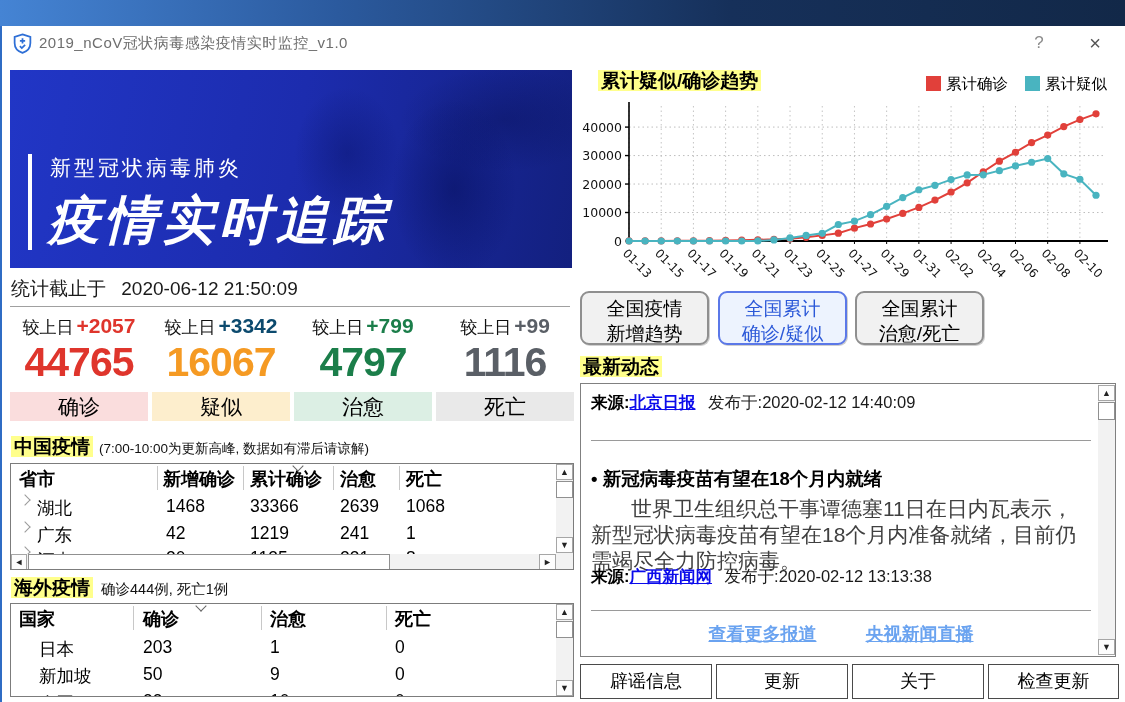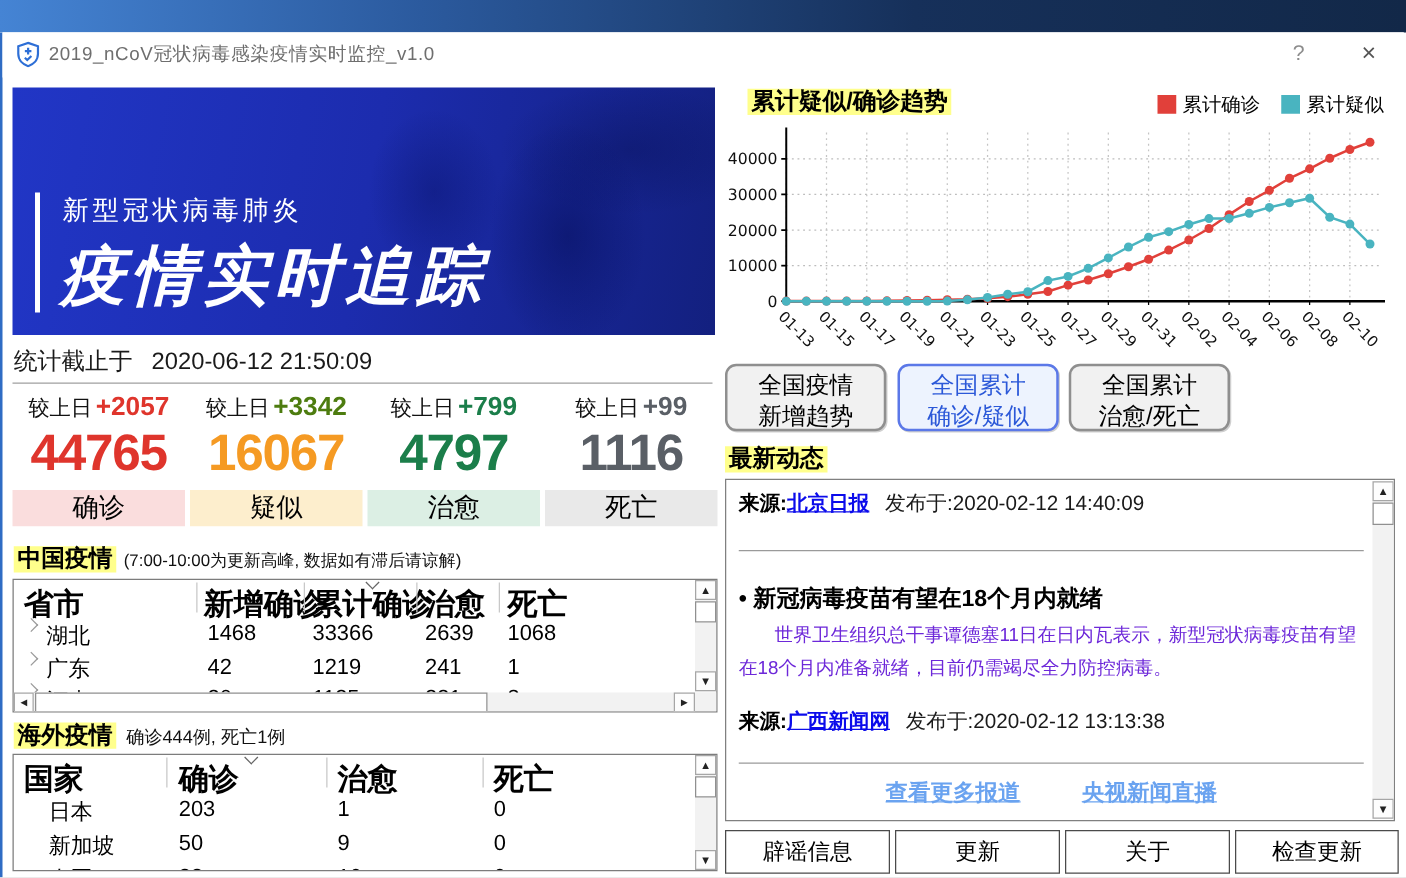--- a/index.html
+++ b/index.html
@@ -49,21 +49,21 @@
   .sec-note2{font-size:14.5px;font-weight:normal;color:#111;margin-left:8px;}
 
   .china-head{position:absolute;left:9px;top:408px;}
   .os-head{position:absolute;left:9px;top:549px;}
 
   
   .dtable{position:absolute;left:8px;width:564px;background:#fff;border:1px solid #7c7c7c;
           box-sizing:border-box;overflow:hidden;}
   .china-table{top:437px;height:107px;}
   .os-table{top:577px;height:94px;}
-  .t-head{position:absolute;left:0;top:0;width:100%;height:29px;font-weight:bold;font-size:24px;}
+  .t-head{position:absolute;left:0;top:0;width:100%;height:29px;font-weight:bold;font-size:18px;}
   .t-head .th{position:absolute;top:3px;}
   .vsep{position:absolute;top:2px;height:24px;border-left:1px solid #c8c8c8;}
   .t-row{position:absolute;left:0;width:540px;height:27px;font-size:17.5px;}
   .t-row span{position:absolute;top:3px;}
   .chev-r{position:absolute;width:7px;height:7px;border-top:1.6px solid #9a9a9a;
           border-right:1.6px solid #9a9a9a;transform:rotate(45deg);top:9px;}
   .chev-d{position:absolute;width:7px;height:7px;border-left:1.4px solid #666;
           border-bottom:1.4px solid #666;transform:rotate(-45deg);}
   
   .sb{position:absolute;background:#f2f2f2;}
@@ -84,22 +84,22 @@
   .tab.active{border-color:#5b78e8;background:#edf3fe;color:#2b58d8;}
 
   .news-head{position:absolute;left:578px;top:328px;}
   .news-box{position:absolute;left:578px;top:357px;width:536px;height:274px;border:1px solid #808080;
             background:#fff;box-sizing:border-box;overflow:hidden;}
   .news-line{position:absolute;left:10px;font-size:16.5px;color:#1a1a1a;}
   .news-line .src-label{font-weight:bold;color:#000;}
   .news-link{color:#0b0beb;font-weight:bold;text-decoration:underline;}
   .news-divider{position:absolute;left:10px;width:500px;border-top:1px solid #9a9a9a;}
   .news-headline{position:absolute;left:10px;top:82px;font-size:18.5px;font-weight:bold;color:#000;}
-  .news-body{position:absolute;left:10px;top:112px;width:496px;font-size:15px;line-height:26px;
-             color:#6d28d9;text-indent:1.9em;}
+  .news-body{position:absolute;left:10px;top:112px;width:496px;font-size:21px;line-height:26px;
+             color:#404040;text-indent:1.9em;}
   .more-links{position:absolute;left:0;top:238px;width:520px;text-align:center;font-size:18px;}
   .blue-link{color:#6aa3f0;font-weight:bold;text-decoration:underline;margin:0 22px;}
   .news-sb{left:517px;top:1px;width:17px;height:270px;}
 
   .foot-btn{position:absolute;top:638px;height:35px;background:#fff;border:1px solid #4a4a4a;
             box-sizing:border-box;text-align:center;font-size:18px;line-height:32px;cursor:default;}
 </style>
 </head>
 <body>
 
@@ -130,21 +130,21 @@
       <span class="dt">2020-06-12 21:50:09</span>
     </div>
     <div class="asof-rule"></div>
 
     <div class="card" style="left:8px">
       <div class="delta-line"><span>较上日</span><span class="delta" style="color: rgb(223, 53, 44);">+2057</span></div>
       <div class="value" style="color: rgb(223, 53, 44);">44765</div>
       <div class="label" style="background: rgb(250, 221, 221);">确诊</div>
     </div>
     <div class="card" style="left:150px">
-      <div class="delta-line"><span>较上日</span><span class="delta" style="color: #4d7c0f;">+3342</span></div>
+      <div class="delta-line"><span>较上日</span><span class="delta" style="color: #0c4a6e;">+3342</span></div>
       <div class="value" style="color: rgb(245, 154, 35);">16067</div>
       <div class="label" style="background: rgb(253, 238, 205);">疑似</div>
     </div>
     <div class="card" style="left:292px">
       <div class="delta-line"><span>较上日</span><span class="delta" style="color: rgb(27, 126, 74);">+799</span></div>
       <div class="value" style="color: rgb(27, 126, 74);">4797</div>
       <div class="label" style="background: rgb(220, 239, 228);">治愈</div>
     </div>
     <div class="card" style="left:434px">
       <div class="delta-line"><span>较上日</span><span class="delta" style="color: rgb(90, 95, 102);">+99</span></div>

